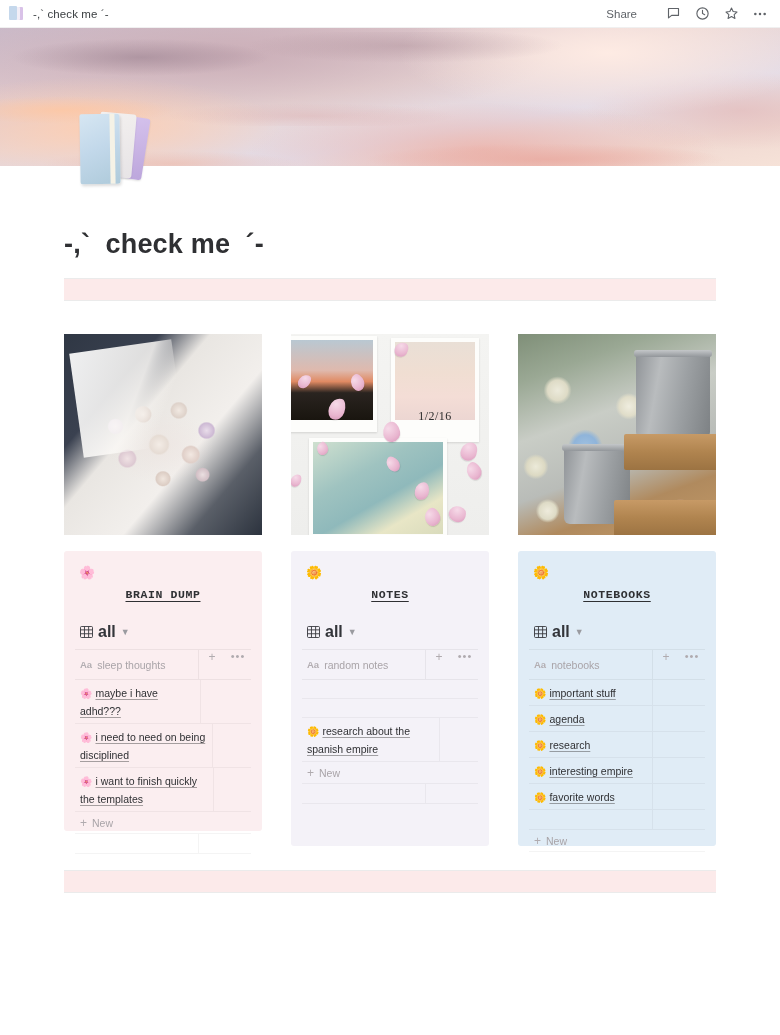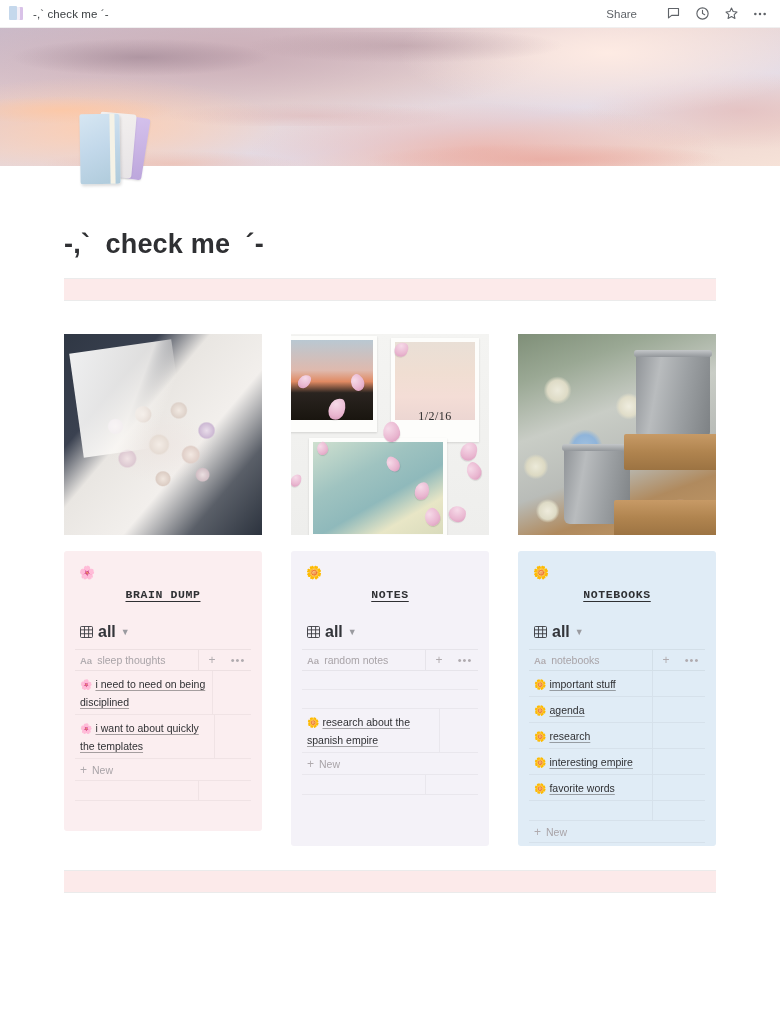--- a/index.html
+++ b/index.html
@@ -303,22 +303,22 @@
   .db-viewbar .grid-ico { width: 13px; height: 12px; display:block; }
   .db-view-name {
     font-size: 16px;
     font-weight: 600;
     color: #33353a;
   }
   .chev { color: #9a9ba0; font-size: 9px; line-height: 1; }
 
   .db-header {
     display: flex;
-    align-items: center;
-    height: 22px;
+    align-items: flex-start;
+    height: 31px;
     border-top: 1px solid rgba(0,0,0,.055);
     border-bottom: 1px solid rgba(0,0,0,.055);
   }
   .db-header .colname {
     flex: 1 1 auto;
     display: flex; align-items: center; gap: 5px;
     font-size: 10.5px;
     color: #a9a4a8;
     padding-left: 5px;
     border-right: 1px solid rgba(0,0,0,.055);
@@ -488,27 +488,33 @@
           <div class="colname">
             <span class="aa">Aa</span>
             <span>sleep thoughts</span>
           </div>
           <div class="plus">+</div>
           <div class="dots">•••</div>
         </div>
 
         <div class="db-row">
           <div class="cell-main">
+            <span class="row-emoji">🌸</span><span class="row-text">maybe i have adhd???</span>
+          </div>
+          <div class="cell-tail"></div>
+        </div>
+        <div class="db-row">
+          <div class="cell-main">
             <span class="row-emoji">🌸</span><span class="row-text">i need to need on being disciplined</span>
           </div>
           <div class="cell-tail"></div>
         </div>
         <div class="db-row">
           <div class="cell-main">
-            <span class="row-emoji">🌸</span><span class="row-text">i want to about quickly the templates</span>
+            <span class="row-emoji">🌸</span><span class="row-text">i want to finish quickly the templates</span>
           </div>
           <div class="cell-tail"></div>
         </div>
 
         <div class="db-new">
           <span class="np">+</span>
           <span>New</span>
         </div>
         <div class="db-row blank">
             <div class="cell-main"></div>

